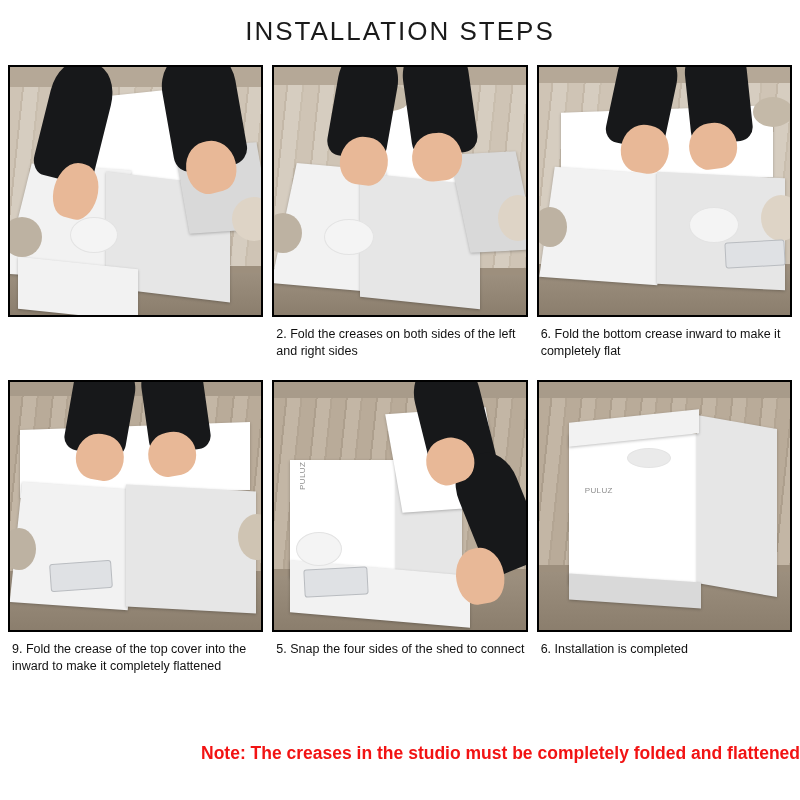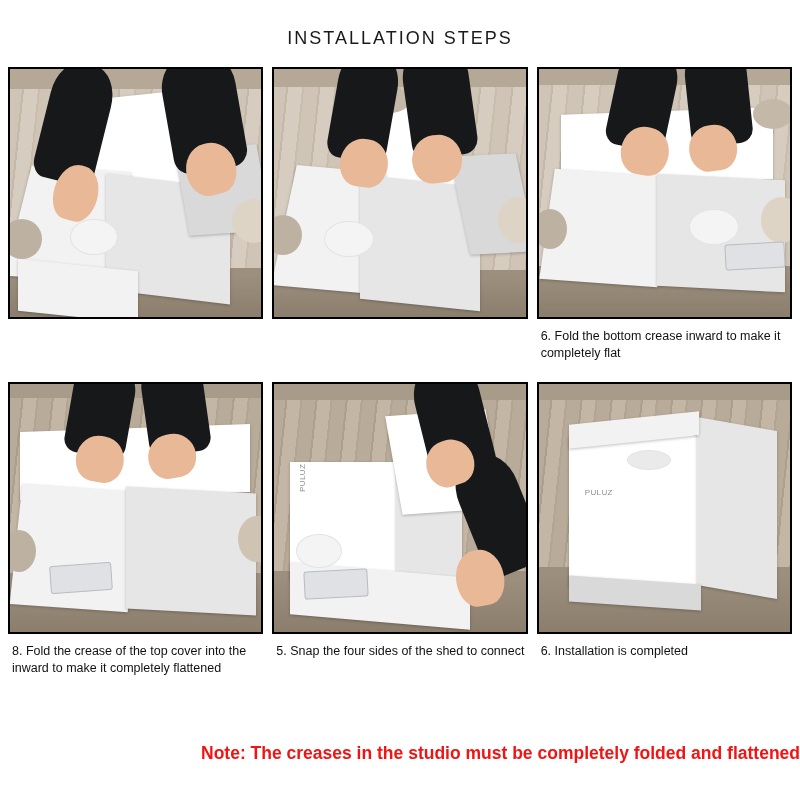--- a/index.html
+++ b/index.html
@@ -14,25 +14,25 @@
     overflow: hidden;
   }
   .page {
     position: relative;
     width: 800px;
     height: 800px;
     box-sizing: border-box;
   }
   .title {
     text-align: center;
-    font-size: 18px;
+    font-size: 26px;
     letter-spacing: 2px;
     color: #1a1a1a;
     font-weight: 400;
-    padding-top: 28px;
+    padding-top: 16px;
     padding-bottom: 10px;
   }
   .grid {
     position: relative;
     margin: 8px 8px 0 8px;
     display: grid;
     grid-template-columns: 1fr 1fr 1fr;
     column-gap: 9px;
     row-gap: 4px;
   }
@@ -193,20 +193,21 @@
         <div class="notch" style="left:-10px;top:146px;width:38px;height:40px;"></div>
         <div class="notch" style="left:96px;top:18px;width:40px;height:26px;background:#c4b9a8;"></div>
         <div class="hole" style="left:224px;top:128px;width:40px;height:46px;background:#ded4c6;border:none;"></div>
         <div class="hole" style="left:50px;top:152px;width:48px;height:34px;"></div>
 
         <div class="sleeve" style="left:60px;top:-18px;width:60px;height:110px;transform:rotate(10deg);"></div>
         <div class="sleeve" style="left:132px;top:-24px;width:66px;height:112px;transform:rotate(-8deg);"></div>
         <div class="hand" style="left:66px;top:70px;width:48px;height:48px;transform:rotate(8deg);"></div>
         <div class="hand" style="left:138px;top:66px;width:50px;height:48px;transform:rotate(-6deg);"></div>
       </div>
+      <div class="caption">2. Fold the creases on both sides of the left and right sides</div>
     </div>
 
     <div class="step">
       <div class="photo">
         <div class="wood"></div>
         <div class="tableedge" style="left:0;top:0;width:100%;height:16px;background:#b5a897;"></div>
         <div class="floor" style="height:44px;"></div>
         <div class="tableedge" style="left:0;bottom:44px;width:100%;height:7px;"></div>
 
         <div class="panel shade4" style="left:22px;top:42px;width:212px;height:72px;transform:skewY(-2deg);"></div>
@@ -243,21 +244,21 @@
         <div class="notch" style="left:58px;top:30px;width:46px;height:26px;background:#b6a998;"></div>
         <div class="hole" style="left:228px;top:132px;width:38px;height:46px;background:#cfc4b3;border:none;"></div>
 
         <div class="sleeve" style="left:60px;top:-22px;width:62px;height:94px;transform:rotate(10deg);"></div>
         <div class="sleeve" style="left:134px;top:-26px;width:62px;height:96px;transform:rotate(-8deg);"></div>
         <div class="hand" style="left:66px;top:52px;width:48px;height:46px;transform:rotate(10deg);"></div>
         <div class="hand" style="left:138px;top:50px;width:48px;height:44px;transform:rotate(-10deg);"></div>
 
         <div class="phone" style="left:40px;bottom:40px;width:60px;height:26px;transform:rotate(-4deg);"></div>
       </div>
-      <div class="caption">8. Fold the crease of the top cover into the inward to make it completely flattened</div>
+      <div class="caption">9. Fold the crease of the top cover into the inward to make it completely flattened</div>
     </div>
 
     <div class="step">
       <div class="photo">
         <div class="wood dark"></div>
         <div class="tableedge" style="left:0;top:0;width:100%;height:16px;background:#a89b8a;"></div>
         <div class="floor" style="height:54px;"></div>
         <div class="tableedge" style="left:0;bottom:54px;width:100%;height:7px;"></div>
 
         <div class="panel shade4" style="left:16px;top:78px;width:108px;height:118px;"></div>

